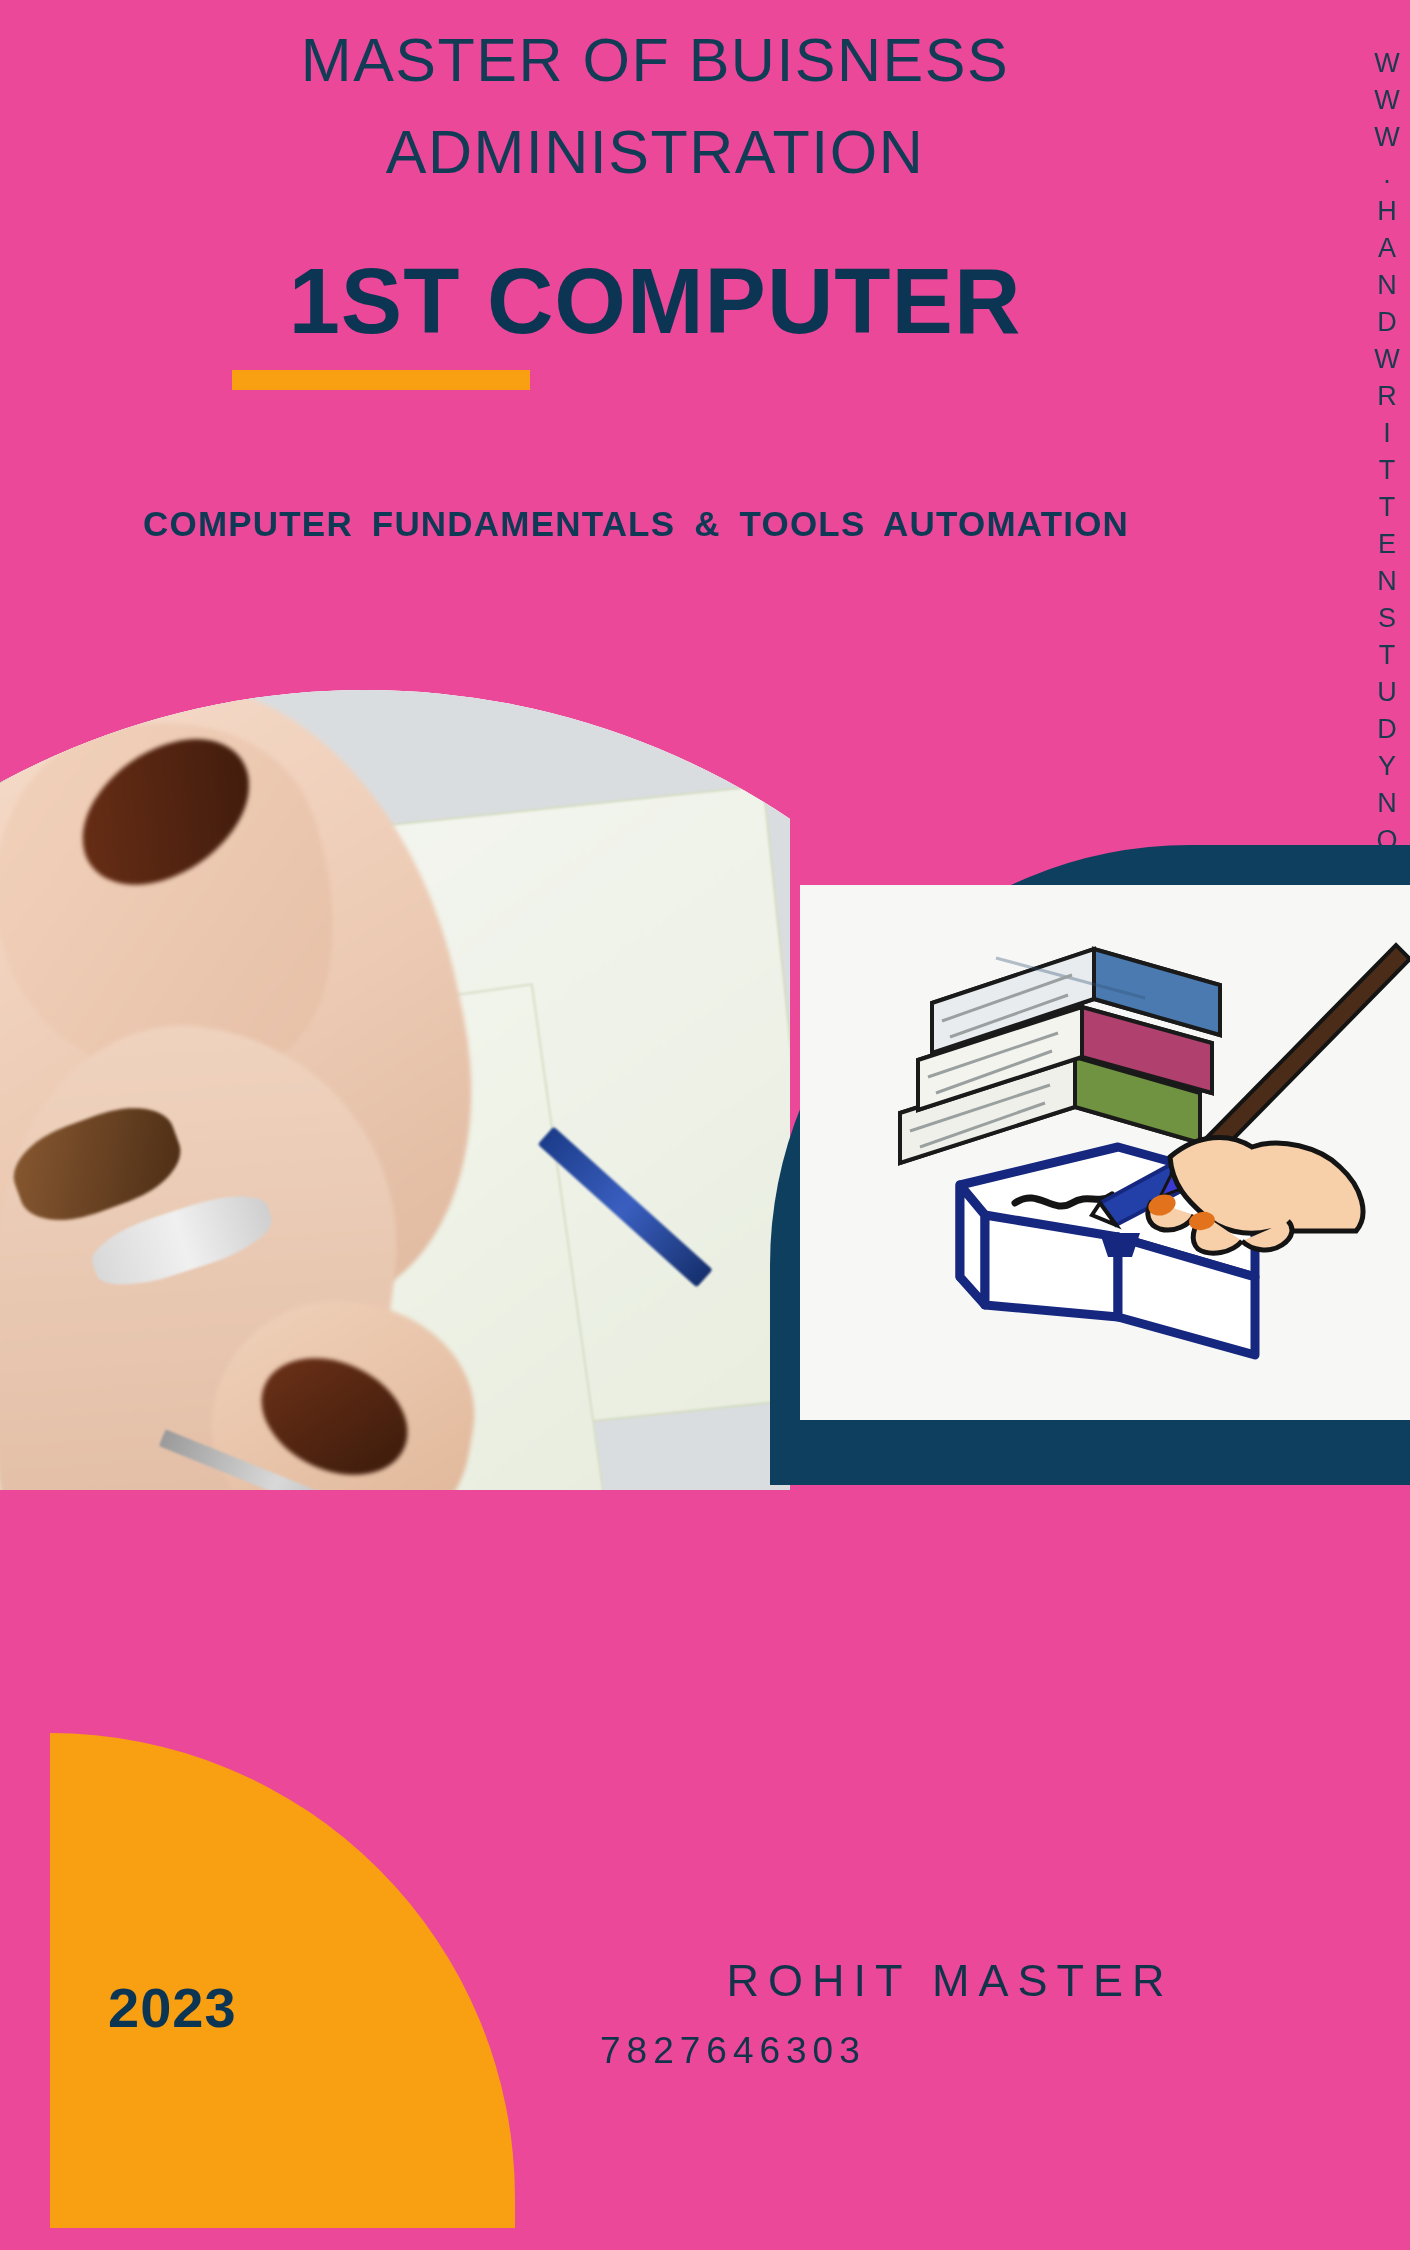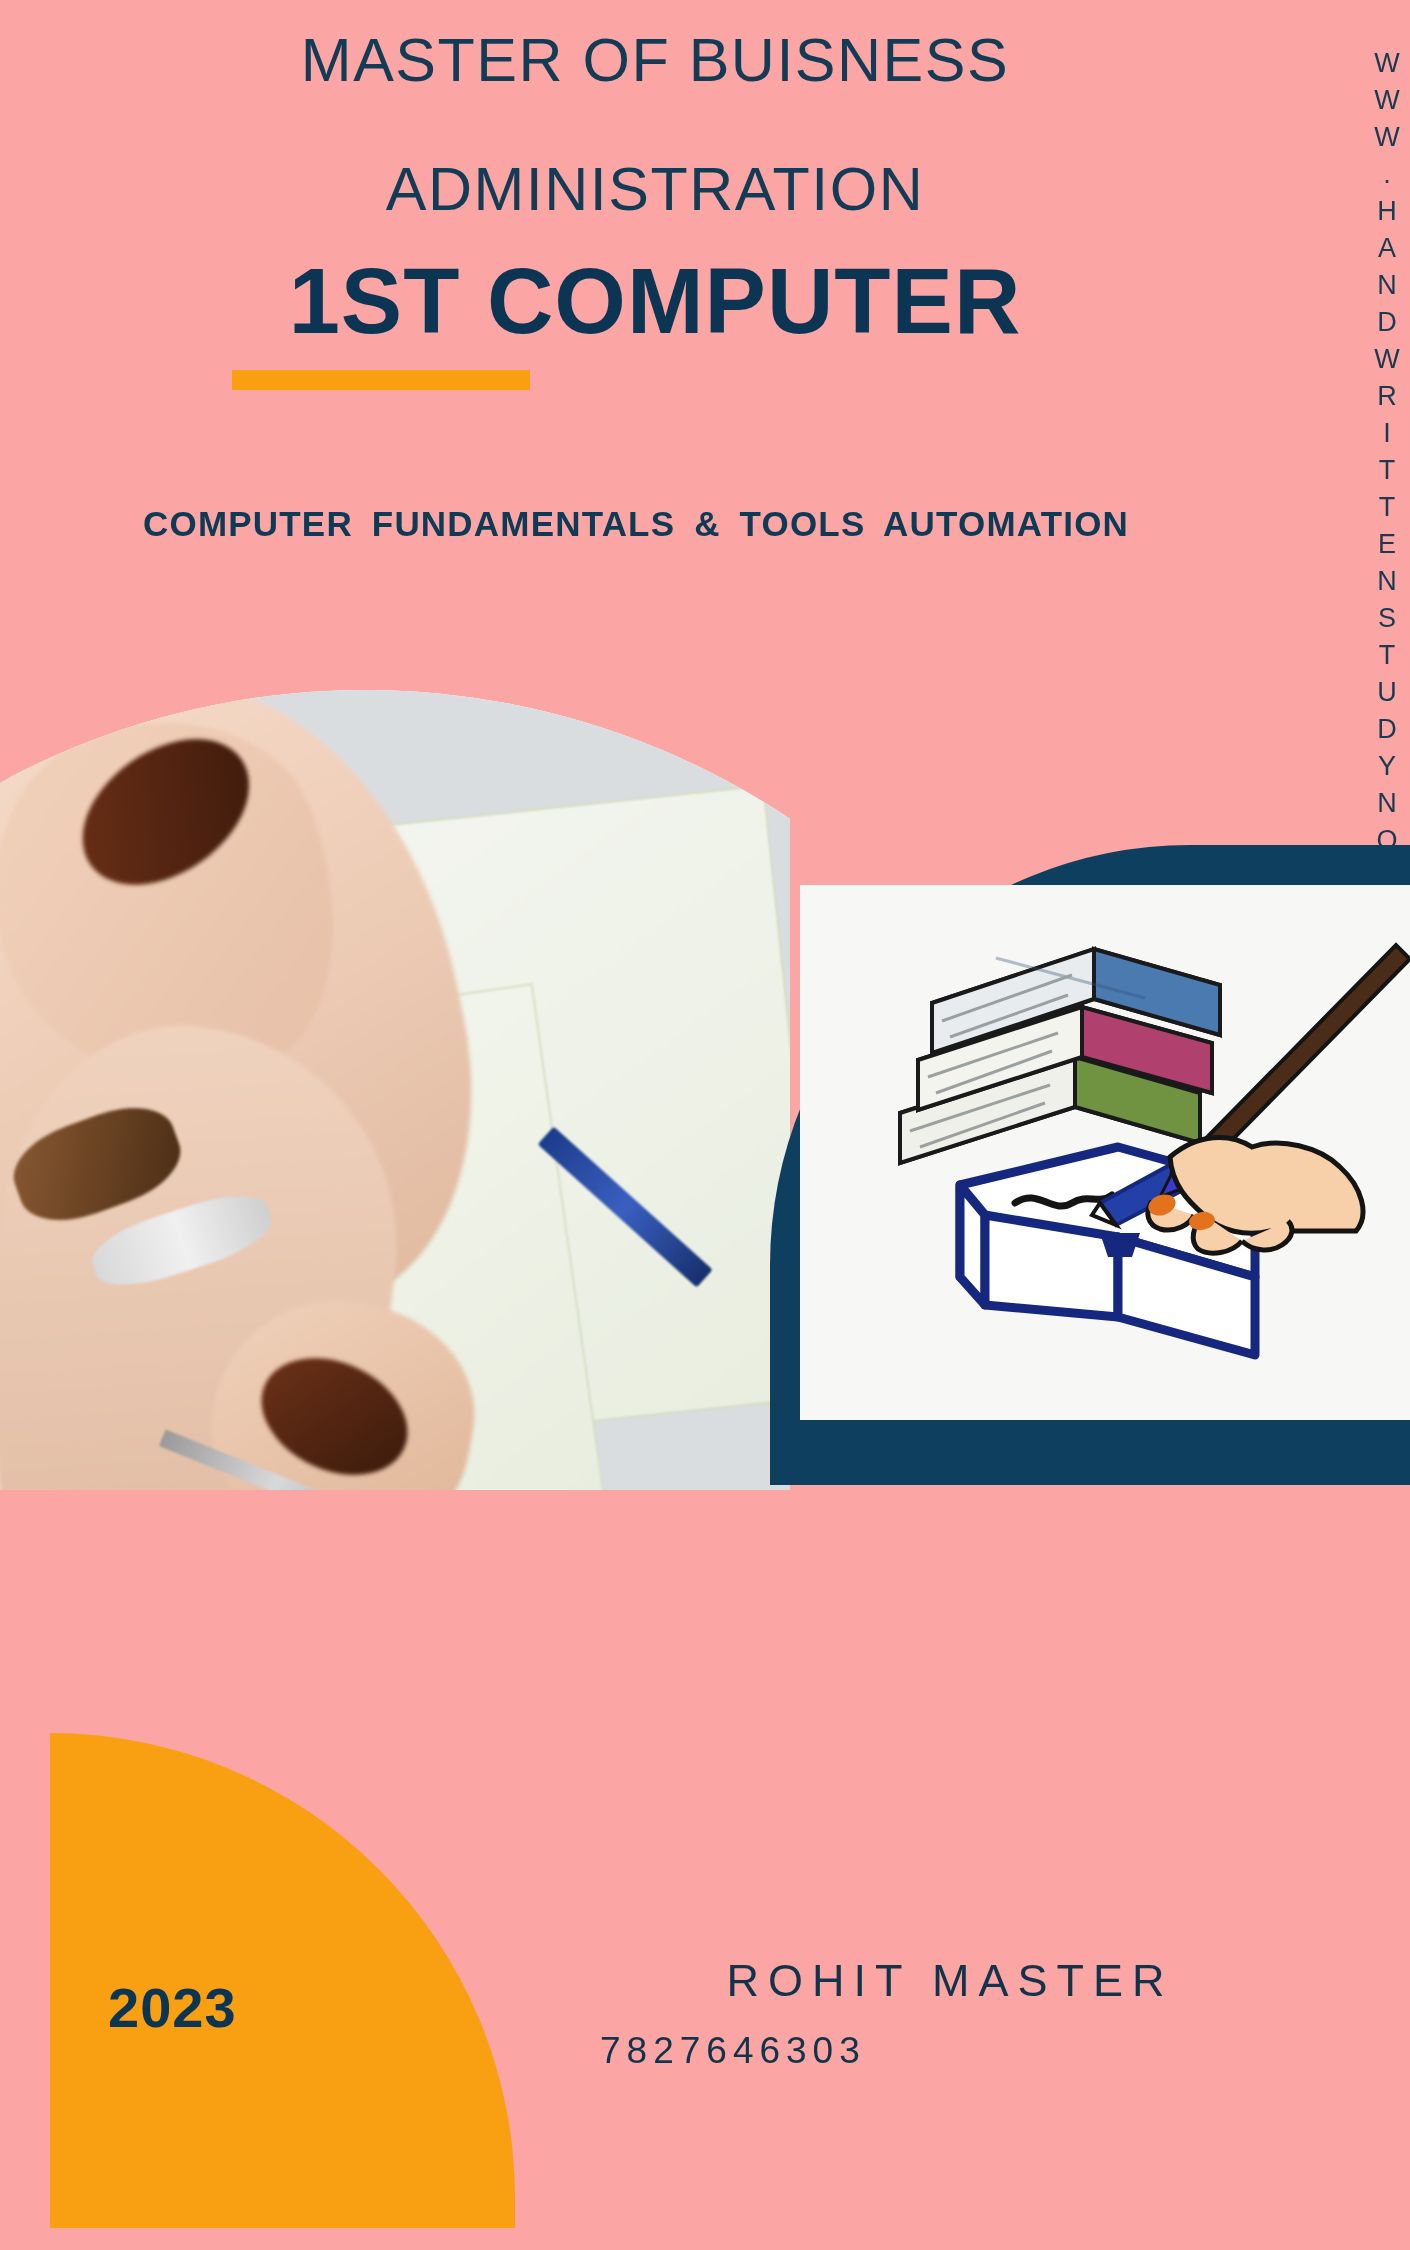--- a/index.html
+++ b/index.html
@@ -4,41 +4,41 @@
 <style>
   html, body {
     margin: 0;
     padding: 0;
     background: #ffffff;
   }
   #page {
     position: relative;
     width: 1410px;
     height: 2250px;
-    background: #fca5a5;
+    background: #ec4899;
     overflow: hidden;
     font-family: "Liberation Sans", sans-serif;
   }
 
   
   .course-line {
     position: absolute;
     left: 0;
     width: 1310px;
     text-align: center;
     color: #123c56;
     font-family: "Liberation Sans", sans-serif;
     font-weight: 300;
     font-size: 61px;
     letter-spacing: 1.5px;
     line-height: 1.05;
     white-space: nowrap;
   }
   #course-line-1 { top: 28px; }
-  #course-line-2 { top: 120px; margin-top: 37px; }
+  #course-line-2 { top: 120px; }
 
   #semester-title {
     position: absolute;
     left: 0;
     width: 1310px;
     text-align: center;
     top: 255px;
     color: #0b3553;
     font-family: "Liberation Sans", sans-serif;
     font-weight: 700;

